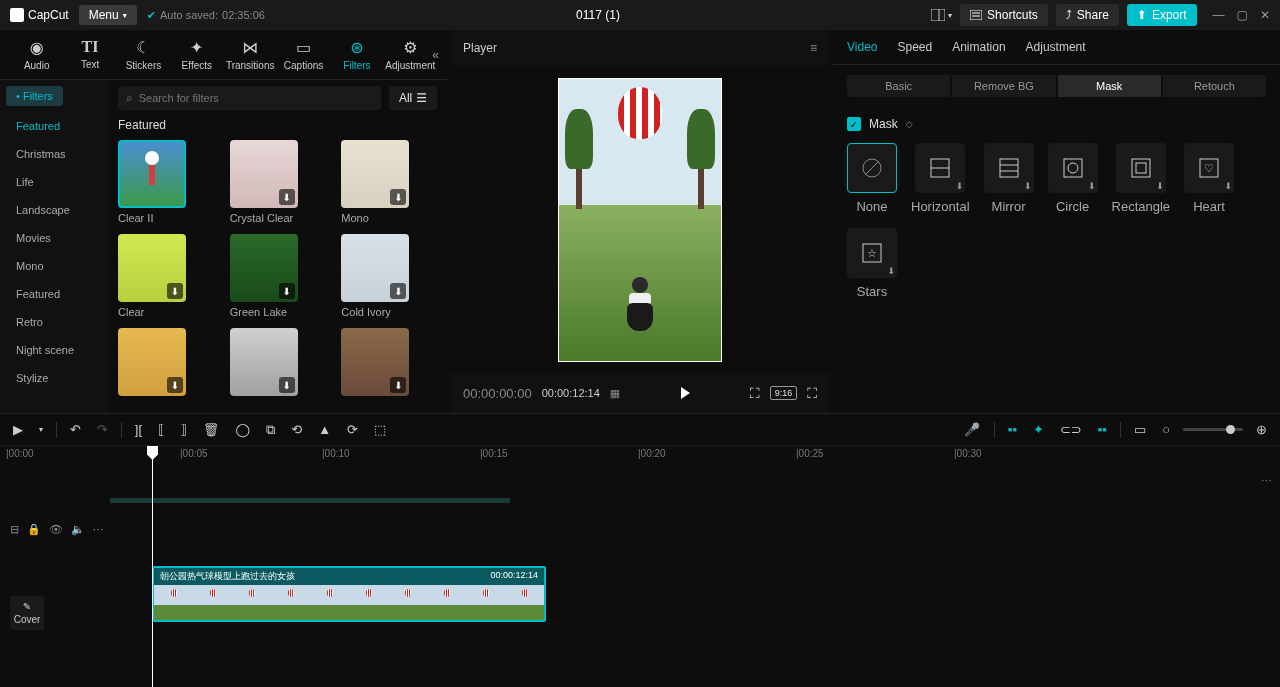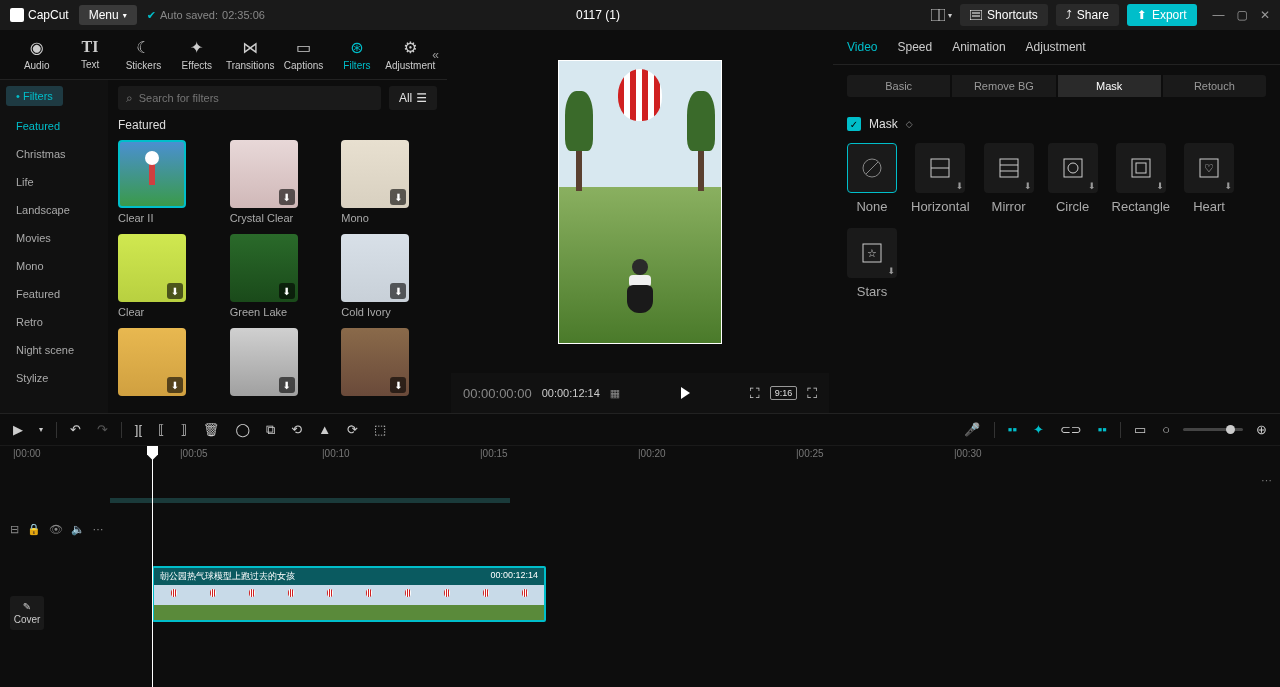--- a/index.html
+++ b/index.html
@@ -305,20 +305,24 @@
                 <span class="dl-badge">⬇</span>
               </div>
               <span class="filter-name"></span>
             </div>
         </div>
       </div>
     </div>
   </div>
 
   <div class="player-panel">
+    <div class="player-header">
+      <span>Player</span>
+      <span class="player-menu-icon">≡</span>
+    </div>
     <div class="player-viewport">
       <div class="video-frame">
         <div class="sky"></div>
         <div class="grass"></div>
         <div class="tree tree1">
             <div class="tree-foliage"></div>
             <div class="tree-trunk"></div>
           </div>
         <div class="tree tree2">
             <div class="tree-foliage"></div>
@@ -471,21 +475,21 @@
     <span class="tl-tool">▭</span>
     <span class="tl-tool">○</span>
     <div class="zoom-slider">
         <div class="zoom-thumb"></div>
       </div>
     <span class="tl-tool">⊕</span>
   </div>
 
   <div style="position:relative; flex:1; display:flex; flex-direction:column;">
     <div class="tl-ruler">
-      <span class="ruler-mark" style="left:13px">|<span>00:00</span></span>
+      <span class="ruler-mark" style="left:6px">|<span>00:00</span></span>
       <span class="ruler-mark" style="left:180px">|<span>00:05</span></span>
       <span class="ruler-mark" style="left:322px">|<span>00:10</span></span>
       <span class="ruler-mark" style="left:480px">|<span>00:15</span></span>
       <span class="ruler-mark" style="left:638px">|<span>00:20</span></span>
       <span class="ruler-mark" style="left:796px">|<span>00:25</span></span>
       <span class="ruler-mark" style="left:954px">|<span>00:30</span></span>
     </div>
     <div class="playhead">
         <div class="playhead-head"></div>
       </div>

